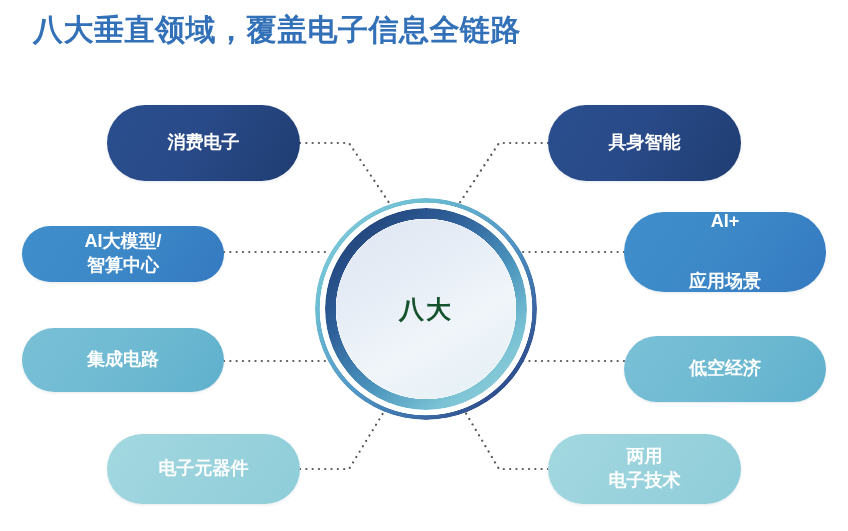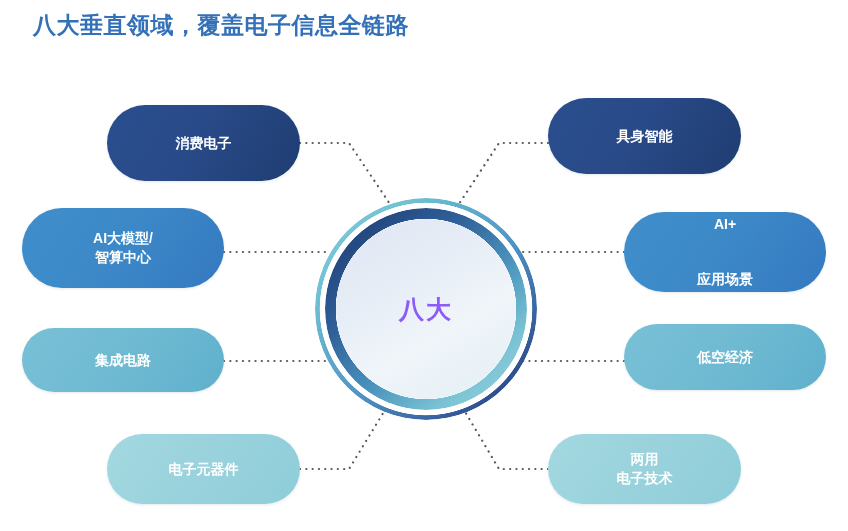--- a/index.html
+++ b/index.html
@@ -14,21 +14,21 @@
     overflow: hidden;
     font-family: "Liberation Sans", "DejaVu Sans", sans-serif;
     -webkit-font-smoothing: antialiased;
   }
 
   
   #page-title {
     position: absolute;
     left: 33px;
     top: 10px;
-    font-size: 23px;
+    font-size: 30px;
     font-weight: bold;
     color: #3270b8;
     letter-spacing: 0.5px;
     white-space: nowrap;
   }
 
   
   #diagram {
     position: absolute;
     left: 0;
@@ -85,41 +85,41 @@
     width: 180px; height: 180px;
     display: flex;
     flex-direction: column;
     align-items: center;
     justify-content: center;
     gap: 4px;
   }
   #hub-label .line1 {
     font-size: 25px;
     font-weight: bold;
-    color: #8b5cf6;
+    color: #14532d;
     letter-spacing: 2px;
   }
   #hub-label .line2 {
     font-size: 25px;
     font-weight: bold;
     color: #2f86cf;
     letter-spacing: 1px;
   }
 
   
   .pill {
     position: absolute;
     display: flex;
     flex-direction: column;
     align-items: center;
     justify-content: center;
     border-radius: 999px;
     color: #ffffff;
     font-weight: bold;
-    font-size: 14px;
+    font-size: 18px;
     line-height: 1.33;
     text-align: center;
     box-sizing: border-box;
     box-shadow: 0 1px 3px rgba(40,70,110,0.12);
   }
   .pill .pl { display: block; white-space: nowrap; }
 </style>
 </head>
 <body>
 
@@ -155,48 +155,48 @@
     <div id="hub-label">
       <span class="line1">八大</span>
     </div>
   </div>
 
   <div class="pill" style="left:107px; top:105px; width:193px; height:76px;
               background:linear-gradient(120deg,#2a4e8e 0%,#294a88 45%,#1f3d72 100%);">
     <span class="pl">消费电子</span>
   </div>
 
-  <div class="pill" style="left:22px; top:208px; width:202px; height:80px;
+  <div class="pill" style="left:22px; top:226px; width:202px; height:56px;
               background:linear-gradient(125deg,#3f8ecb 0%,#3d89c8 45%,#3479c0 100%);">
     <span class="pl">AI大模型/</span>
     <span class="pl">智算中心</span>
   </div>
 
   <div class="pill" style="left:22px; top:328px; width:202px; height:64px;
               background:linear-gradient(125deg,#79c0d6 0%,#6fbad2 50%,#5fb0cd 100%);">
     <span class="pl">集成电路</span>
   </div>
 
   <div class="pill" style="left:107px; top:434px; width:193px; height:70px;
               background:linear-gradient(125deg,#a3d8e0 0%,#99d2dc 50%,#8ecdda 100%);">
     <span class="pl">电子元器件</span>
   </div>
 
-  <div class="pill" style="left:548px; top:98px; width:193px; height:76px;
+  <div class="pill" style="left:548px; top:105px; width:193px; height:76px;
               background:linear-gradient(120deg,#2a4e8e 0%,#294a88 45%,#1f3d72 100%);text-align:center;">
     <span class="pl">具身智能</span>
   </div>
 
   <div class="pill" style="left:624px; top:212px; width:202px; height:80px;
               background:linear-gradient(125deg,#3f8ecb 0%,#3d89c8 45%,#3479c0 100%);gap:36px;">
     <span class="pl">AI+</span>
     <span class="pl">应用场景</span>
   </div>
 
-  <div class="pill" style="left:624px; top:324px; width:202px; height:66px;
+  <div class="pill" style="left:624px; top:336px; width:202px; height:66px;
               background:linear-gradient(125deg,#79c0d6 0%,#6fbad2 50%,#5fb0cd 100%);">
     <span class="pl">低空经济</span>
   </div>
 
   <div class="pill" style="left:548px; top:434px; width:193px; height:70px;
               background:linear-gradient(125deg,#a3d8e0 0%,#99d2dc 50%,#8ecdda 100%);">
     <span class="pl">两用</span>
     <span class="pl">电子技术</span>
   </div>
 

